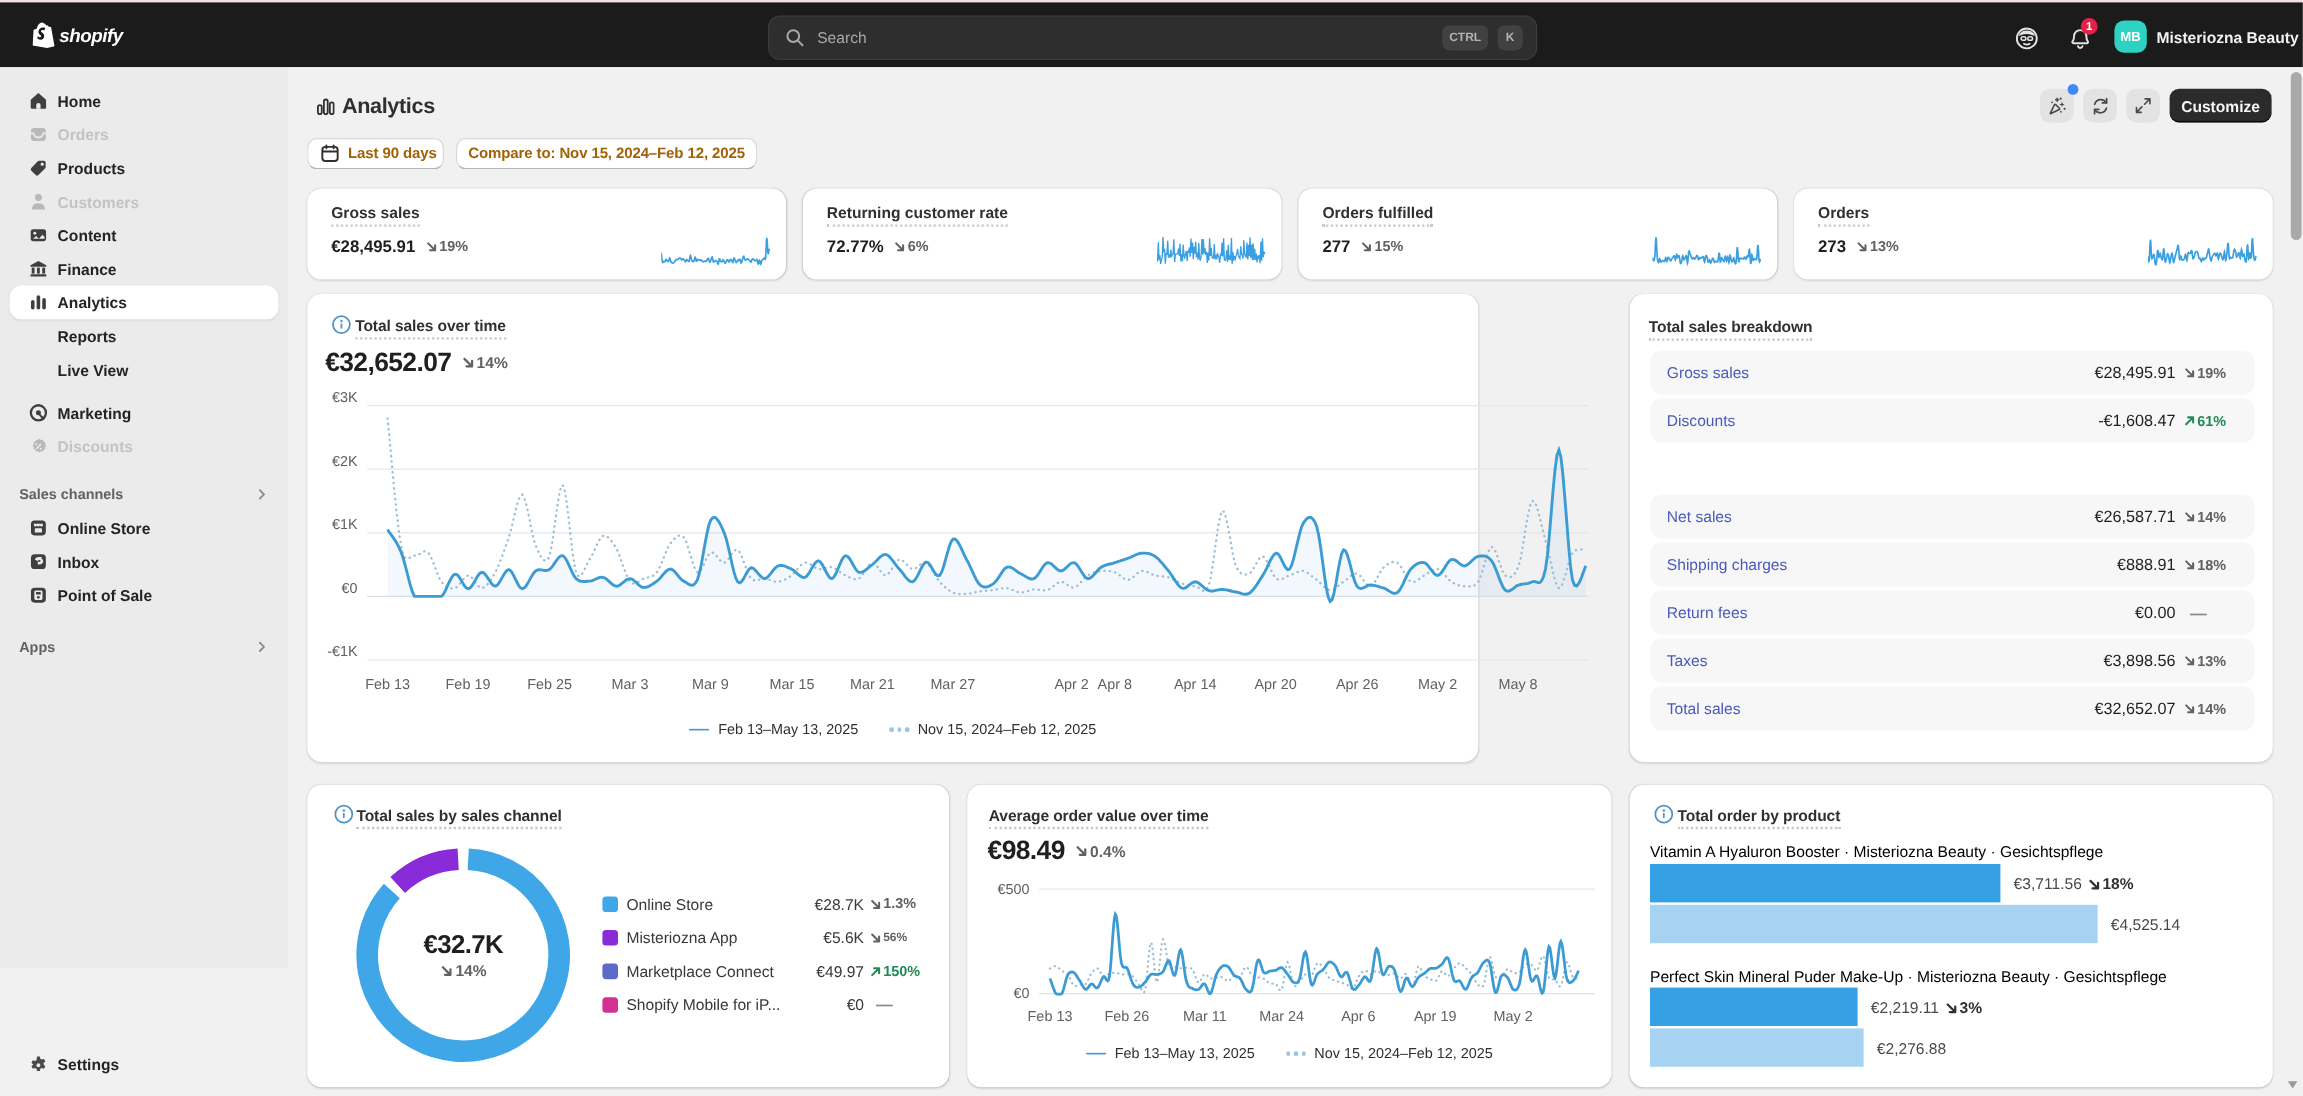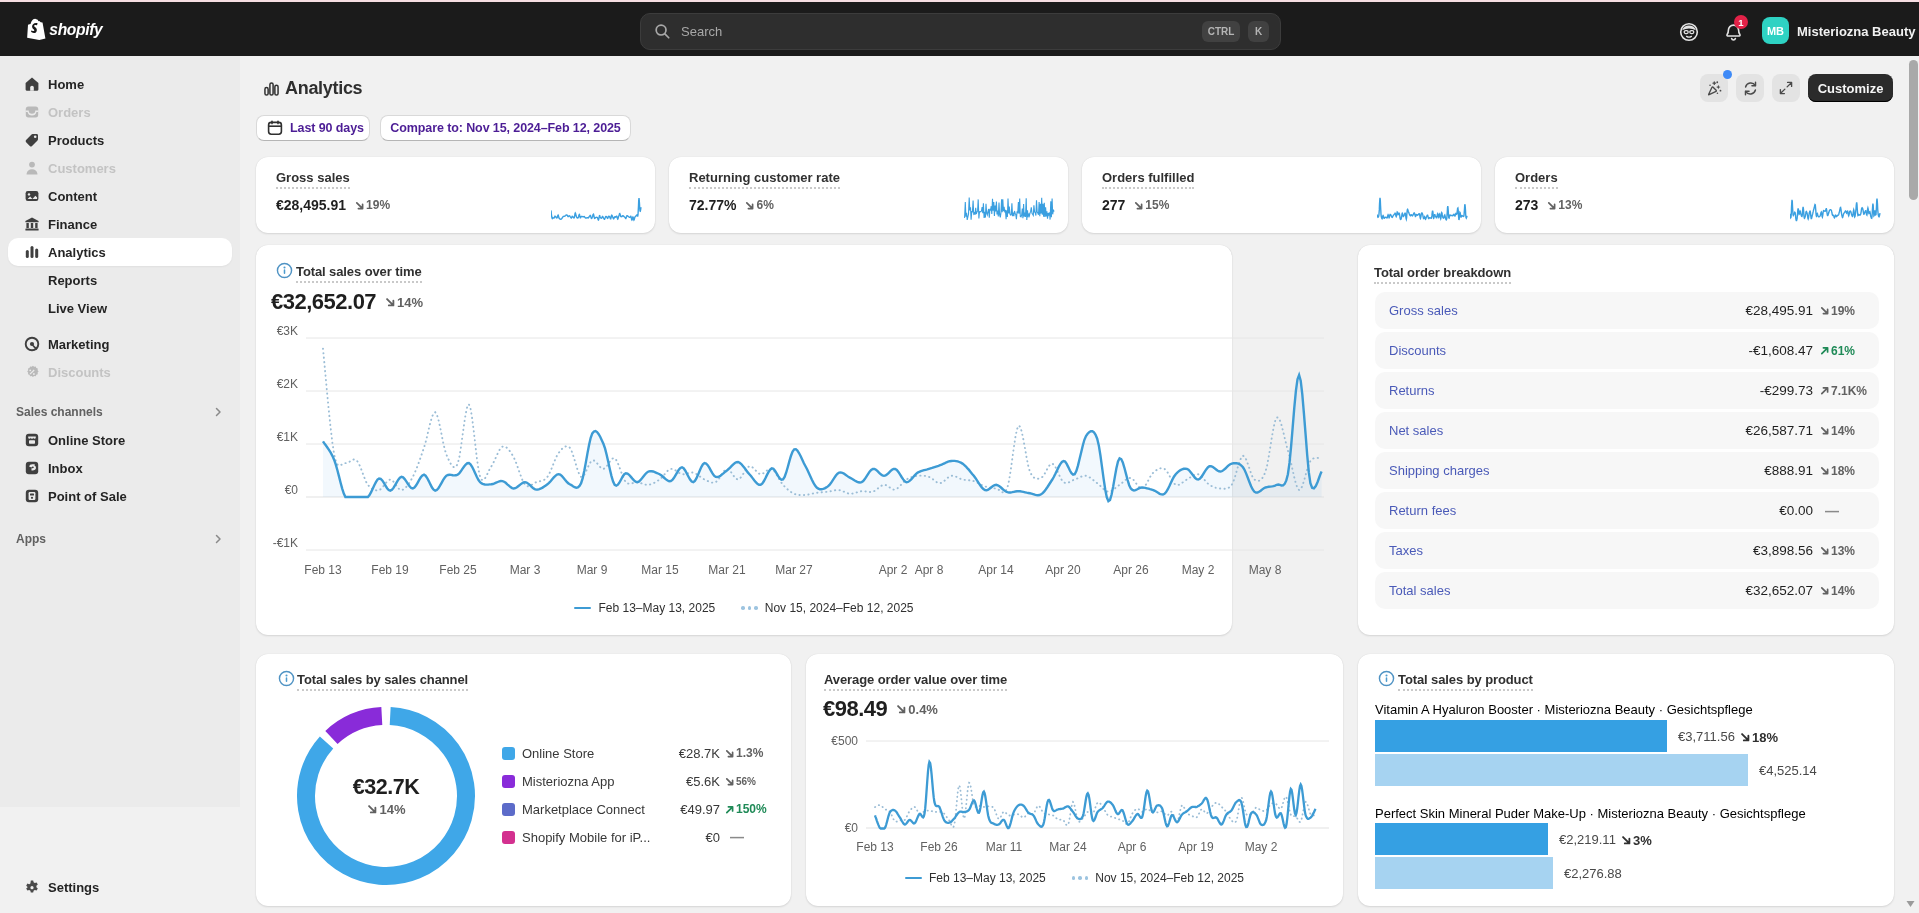--- a/index.html
+++ b/index.html
@@ -14,21 +14,21 @@
 .nitem .nico {width:16px;height:16px;margin:0 8px 0 16px;display:flex}
 .nitem.dis {color:#c3c3c3}
 .nitem.sel {background:#fff;box-shadow:0 1px 2px rgba(0,0,0,.05)}
 .ntxt2 {padding-left:40px}
 .nhead {position:absolute;left:16px;width:208px;height:16px;font-size:12px;font-weight:700;color:#616161;display:flex;align-items:center;justify-content:space-between}
 .main {position:absolute;left:240px;top:56px;width:1679px;height:857px;background:#f1f1f1}
 .h1 {position:absolute;left:285px;top:78px;font-size:18px;font-weight:700;color:#2f2f2f;letter-spacing:-.3px}
 .icobtn {position:absolute;top:74px;width:28px;height:28px;background:#e3e3e3;border-radius:8px;display:flex;align-items:center;justify-content:center}
 .bluedot {position:absolute;left:1723px;top:70px;width:9px;height:9px;border-radius:50%;background:#3e8af7}
 .customize {position:absolute;left:1808px;top:74px;width:85px;height:28px;background:#2b2b2b;border:none;border-radius:8px;color:#f6f6f6;font-size:13px;font-weight:700;font-family:inherit;box-shadow:inset 0 -1px 0 #000}
-.wbtn {position:absolute;top:115px;height:26px;background:#fff;border:1px solid #d9d9d9;border-bottom-color:#b5b5b5;border-radius:8px;color:#4c1d95;font-size:12.5px;font-weight:700;font-family:inherit;display:flex;align-items:center;padding:0 10px;white-space:nowrap;letter-spacing:-.1px}
+.wbtn {position:absolute;top:115px;height:26px;background:#fff;border:1px solid #d9d9d9;border-bottom-color:#b5b5b5;border-radius:8px;color:#a16207;font-size:12.5px;font-weight:700;font-family:inherit;display:flex;align-items:center;padding:0 10px;white-space:nowrap;letter-spacing:-.1px}
 .card {position:absolute;background:#fff;border-radius:12px;box-shadow:0 1px 2px rgba(31,33,36,.12),0 0 1px rgba(31,33,36,.12)}
 .kpi {top:157px;width:399px;height:76px}
 .kt {position:absolute;left:20px;top:13px;font-size:13px;font-weight:700;color:#303030}
 .dot-u {border-bottom:2px dotted #c9c9c9;padding-bottom:2px}
 .kv {position:absolute;left:20px;top:40px;display:flex;align-items:center;gap:8px}
 .kv .val {font-size:14px;font-weight:700;color:#1f1f1f}
 .chg {display:inline-flex;align-items:center;gap:1px;font-weight:700}
 .spark {position:absolute;right:12px;bottom:9px}
 .ct {position:absolute;font-size:13px;font-weight:700;color:#303030;letter-spacing:-.1px}
 .bigv {position:absolute;display:flex;align-items:center;gap:8px}
@@ -370,46 +370,37 @@
 <div class="legend" style="left:0;right:0;top:356px">
 <span class="li"><span class="lsolid"></span>Feb 13–May 13, 2025</span>
 <span class="li"><span class="ldots">
           <i></i>
           <i></i>
           <i></i>
         </span>Nov 15, 2024–Feb 12, 2025</span>
 </div>
   </div>
 <div class="card" style="left:1358px;top:245px;width:536px;height:390px">
-<div class="ct" style="left:16px;top:20px"><span class="dot-u">Total order breakdown</span></div>
+<div class="ct" style="left:16px;top:20px"><span class="dot-u">Total sales breakdown</span></div>
 <div class="brow" style="top:47px">
       <span class="blab">Gross sales</span>
       <span class="bval">€28,495.91</span>
       <span class="bchg">
         <span class="chg" style="color:#616161;font-size:12px"><svg width="11" height="11" viewBox="0 0 11 11" style="flex:none">
             <path d="M2.8 2.8 L8.6 8.6 M8.6 4.4 V8.6 H4.4" stroke="#616161" stroke-width="1.7" fill="none" stroke-linecap="round" stroke-linejoin="round"></path>
           </svg>19%</span>
       </span>
     </div>
 <div class="brow" style="top:87px">
       <span class="blab">Discounts</span>
       <span class="bval">-€1,608.47</span>
       <span class="bchg">
         <span class="chg" style="color:#1f8a57;font-size:12px"><svg width="11" height="11" viewBox="0 0 11 11" style="flex:none">
             <path d="M2.8 8.6 L8.6 2.8 M4.4 2.8 H8.6 V7" stroke="#1f8a57" stroke-width="1.7" fill="none" stroke-linecap="round" stroke-linejoin="round"></path>
           </svg>61%</span>
-      </span>
-    </div>
-<div class="brow" style="top:127px">
-      <span class="blab">Returns</span>
-      <span class="bval">-€299.73</span>
-      <span class="bchg">
-        <span class="chg" style="color:#616161;font-size:12px"><svg width="11" height="11" viewBox="0 0 11 11" style="flex:none">
-            <path d="M2.8 8.6 L8.6 2.8 M4.4 2.8 H8.6 V7" stroke="#616161" stroke-width="1.7" fill="none" stroke-linecap="round" stroke-linejoin="round"></path>
-          </svg>7.1K%</span>
       </span>
     </div>
 <div class="brow" style="top:167px">
       <span class="blab">Net sales</span>
       <span class="bval">€26,587.71</span>
       <span class="bchg">
         <span class="chg" style="color:#616161;font-size:12px"><svg width="11" height="11" viewBox="0 0 11 11" style="flex:none">
             <path d="M2.8 2.8 L8.6 8.6 M8.6 4.4 V8.6 H4.4" stroke="#616161" stroke-width="1.7" fill="none" stroke-linecap="round" stroke-linejoin="round"></path>
           </svg>14%</span>
       </span>
@@ -536,21 +527,21 @@
           <i></i>
         </span>Nov 15, 2024–Feb 12, 2025</span>
 </div>
   </div>
 <div class="card" style="left:1358px;top:654px;width:536px;height:252px">
 <svg style="position:absolute;left:20px;top:16px" width="17" height="17" viewBox="0 0 20 20">
 <circle cx="10" cy="10" r="8.3" fill="none" stroke="#4f93c4" stroke-width="1.7"></circle>
 <circle cx="10" cy="6.4" r="1.25" fill="#4d9bce"></circle>
 <rect x="9.1" y="8.6" width="1.8" height="5.4" rx="0.9" fill="#4d9bce"></rect>
     </svg>
-<div class="ct" style="left:40px;top:18px"><span class="dot-u">Total sales by product</span></div>
+<div class="ct" style="left:40px;top:18px"><span class="dot-u">Total order by product</span></div>
 <div class="pname" style="top:48px">Vitamin A Hyaluron Booster · Misteriozna Beauty · Gesichtspflege</div>
 <div style="position:absolute;left:17px;top:66px;width:292px;height:32px;background:#35a0e3"></div>
 <span class="pval" style="left:320px;top:75px">€3,711.56</span>
     <span class="pchg" style="left:381px;top:75px"><span class="chg" style="color:#303030;font-size:13px"><svg width="12" height="12" viewBox="0 0 11 11" style="flex:none">
           <path d="M2.8 2.8 L8.6 8.6 M8.6 4.4 V8.6 H4.4" stroke="#303030" stroke-width="1.7" fill="none" stroke-linecap="round" stroke-linejoin="round"></path>
         </svg>18%</span></span>
 <div style="position:absolute;left:17px;top:100px;width:373px;height:32px;background:#a6d3f1"></div>
 <span class="pval" style="left:401px;top:109px">€4,525.14</span>
 <div class="pname" style="top:152px">Perfect Skin Mineral Puder Make-Up · Misteriozna Beauty · Gesichtspflege</div>
 <div style="position:absolute;left:17px;top:169px;width:173px;height:32px;background:#35a0e3"></div>

